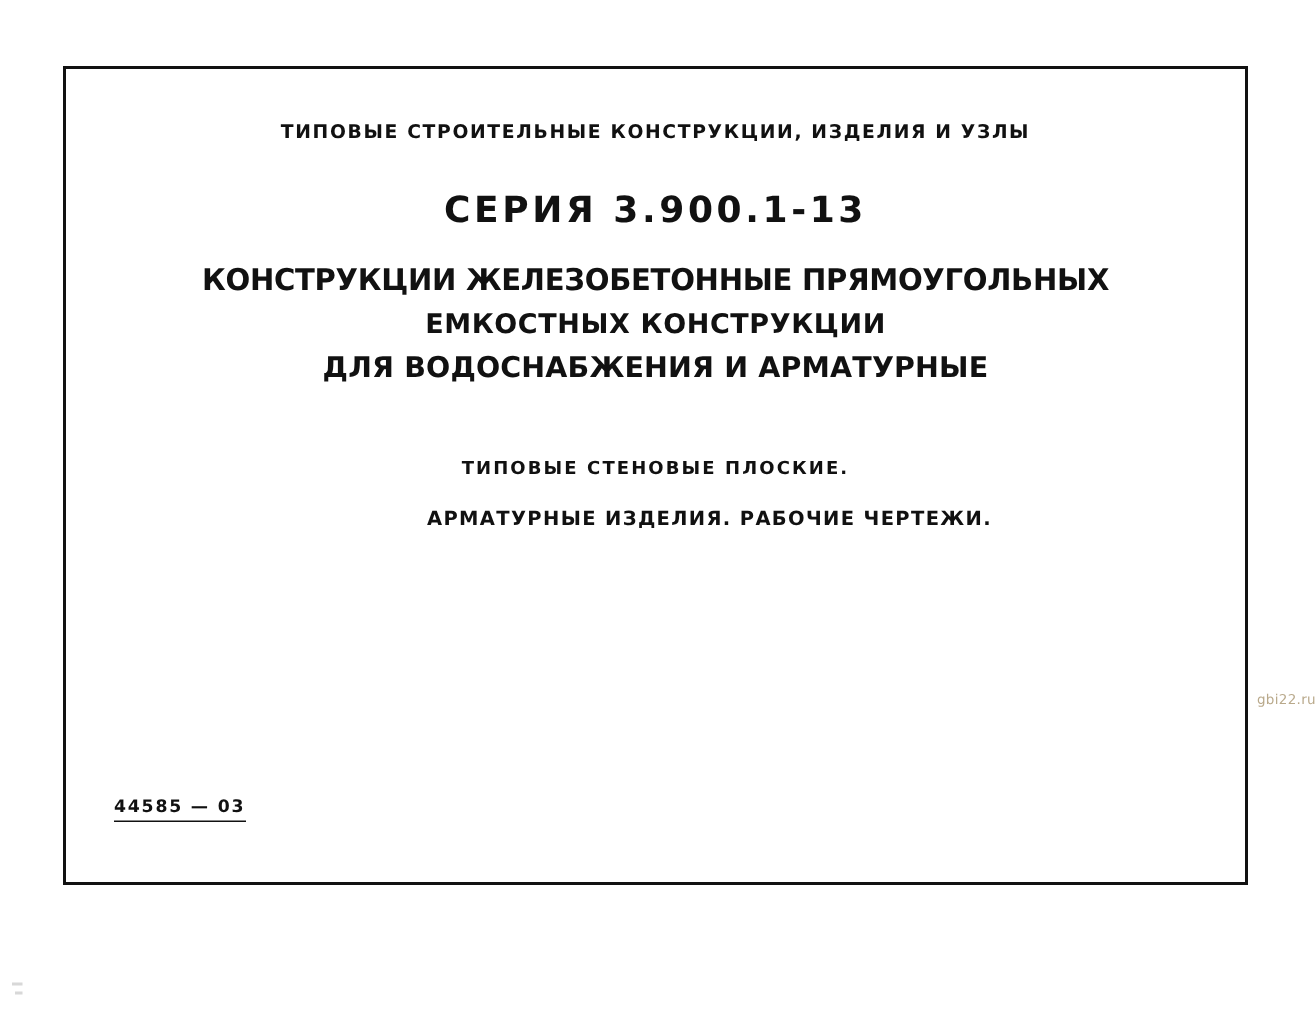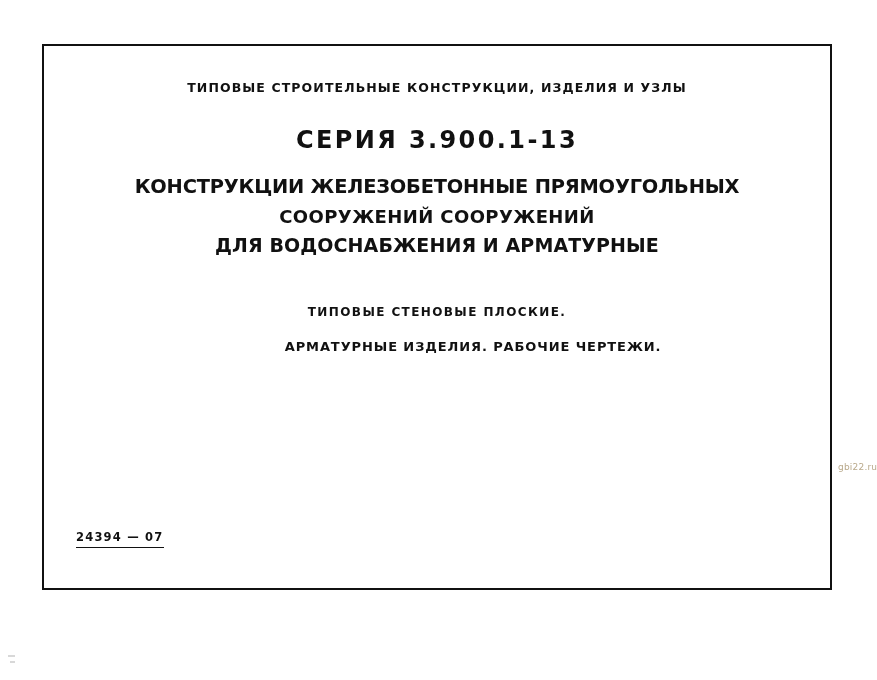--- a/index.html
+++ b/index.html
@@ -174,30 +174,30 @@
 <div class="page">
 
   <div class="frame">
 
     <div class="line-subtitle">ТИПОВЫЕ СТРОИТЕЛЬНЫЕ КОНСТРУКЦИИ, ИЗДЕЛИЯ И УЗЛЫ</div>
 
     <div class="line-series">СЕРИЯ 3.900.1-13</div>
 
     <div class="line-main1">КОНСТРУКЦИИ ЖЕЛЕЗОБЕТОННЫЕ ПРЯМОУГОЛЬНЫХ</div>
 
-    <div class="line-main2">СООРУЖЕНИЙ  СООРУЖЕНИЙ</div>
+    <div class="line-main2">ЕМКОСТНЫХ  КОНСТРУКЦИИ</div>
 
     <div class="line-main3">ДЛЯ ВОДОСНАБЖЕНИЯ И АРМАТУРНЫЕ</div>
 
 
     <div class="line-sub1">ТИПОВЫЕ  СТЕНОВЫЕ  ПЛОСКИЕ.</div>
 
     <div class="line-sub2">АРМАТУРНЫЕ  ИЗДЕЛИЯ. РАБОЧИЕ ЧЕРТЕЖИ.</div>
 
-    <div class="doc-code">24394 — 07</div>
+    <div class="doc-code">44585 — 03</div>
 
   </div>
 
   <div class="watermark">gbi22.ru</div>
 
   <div class="speck speck-a"></div>
   <div class="speck speck-b"></div>
 
 </div>
 

